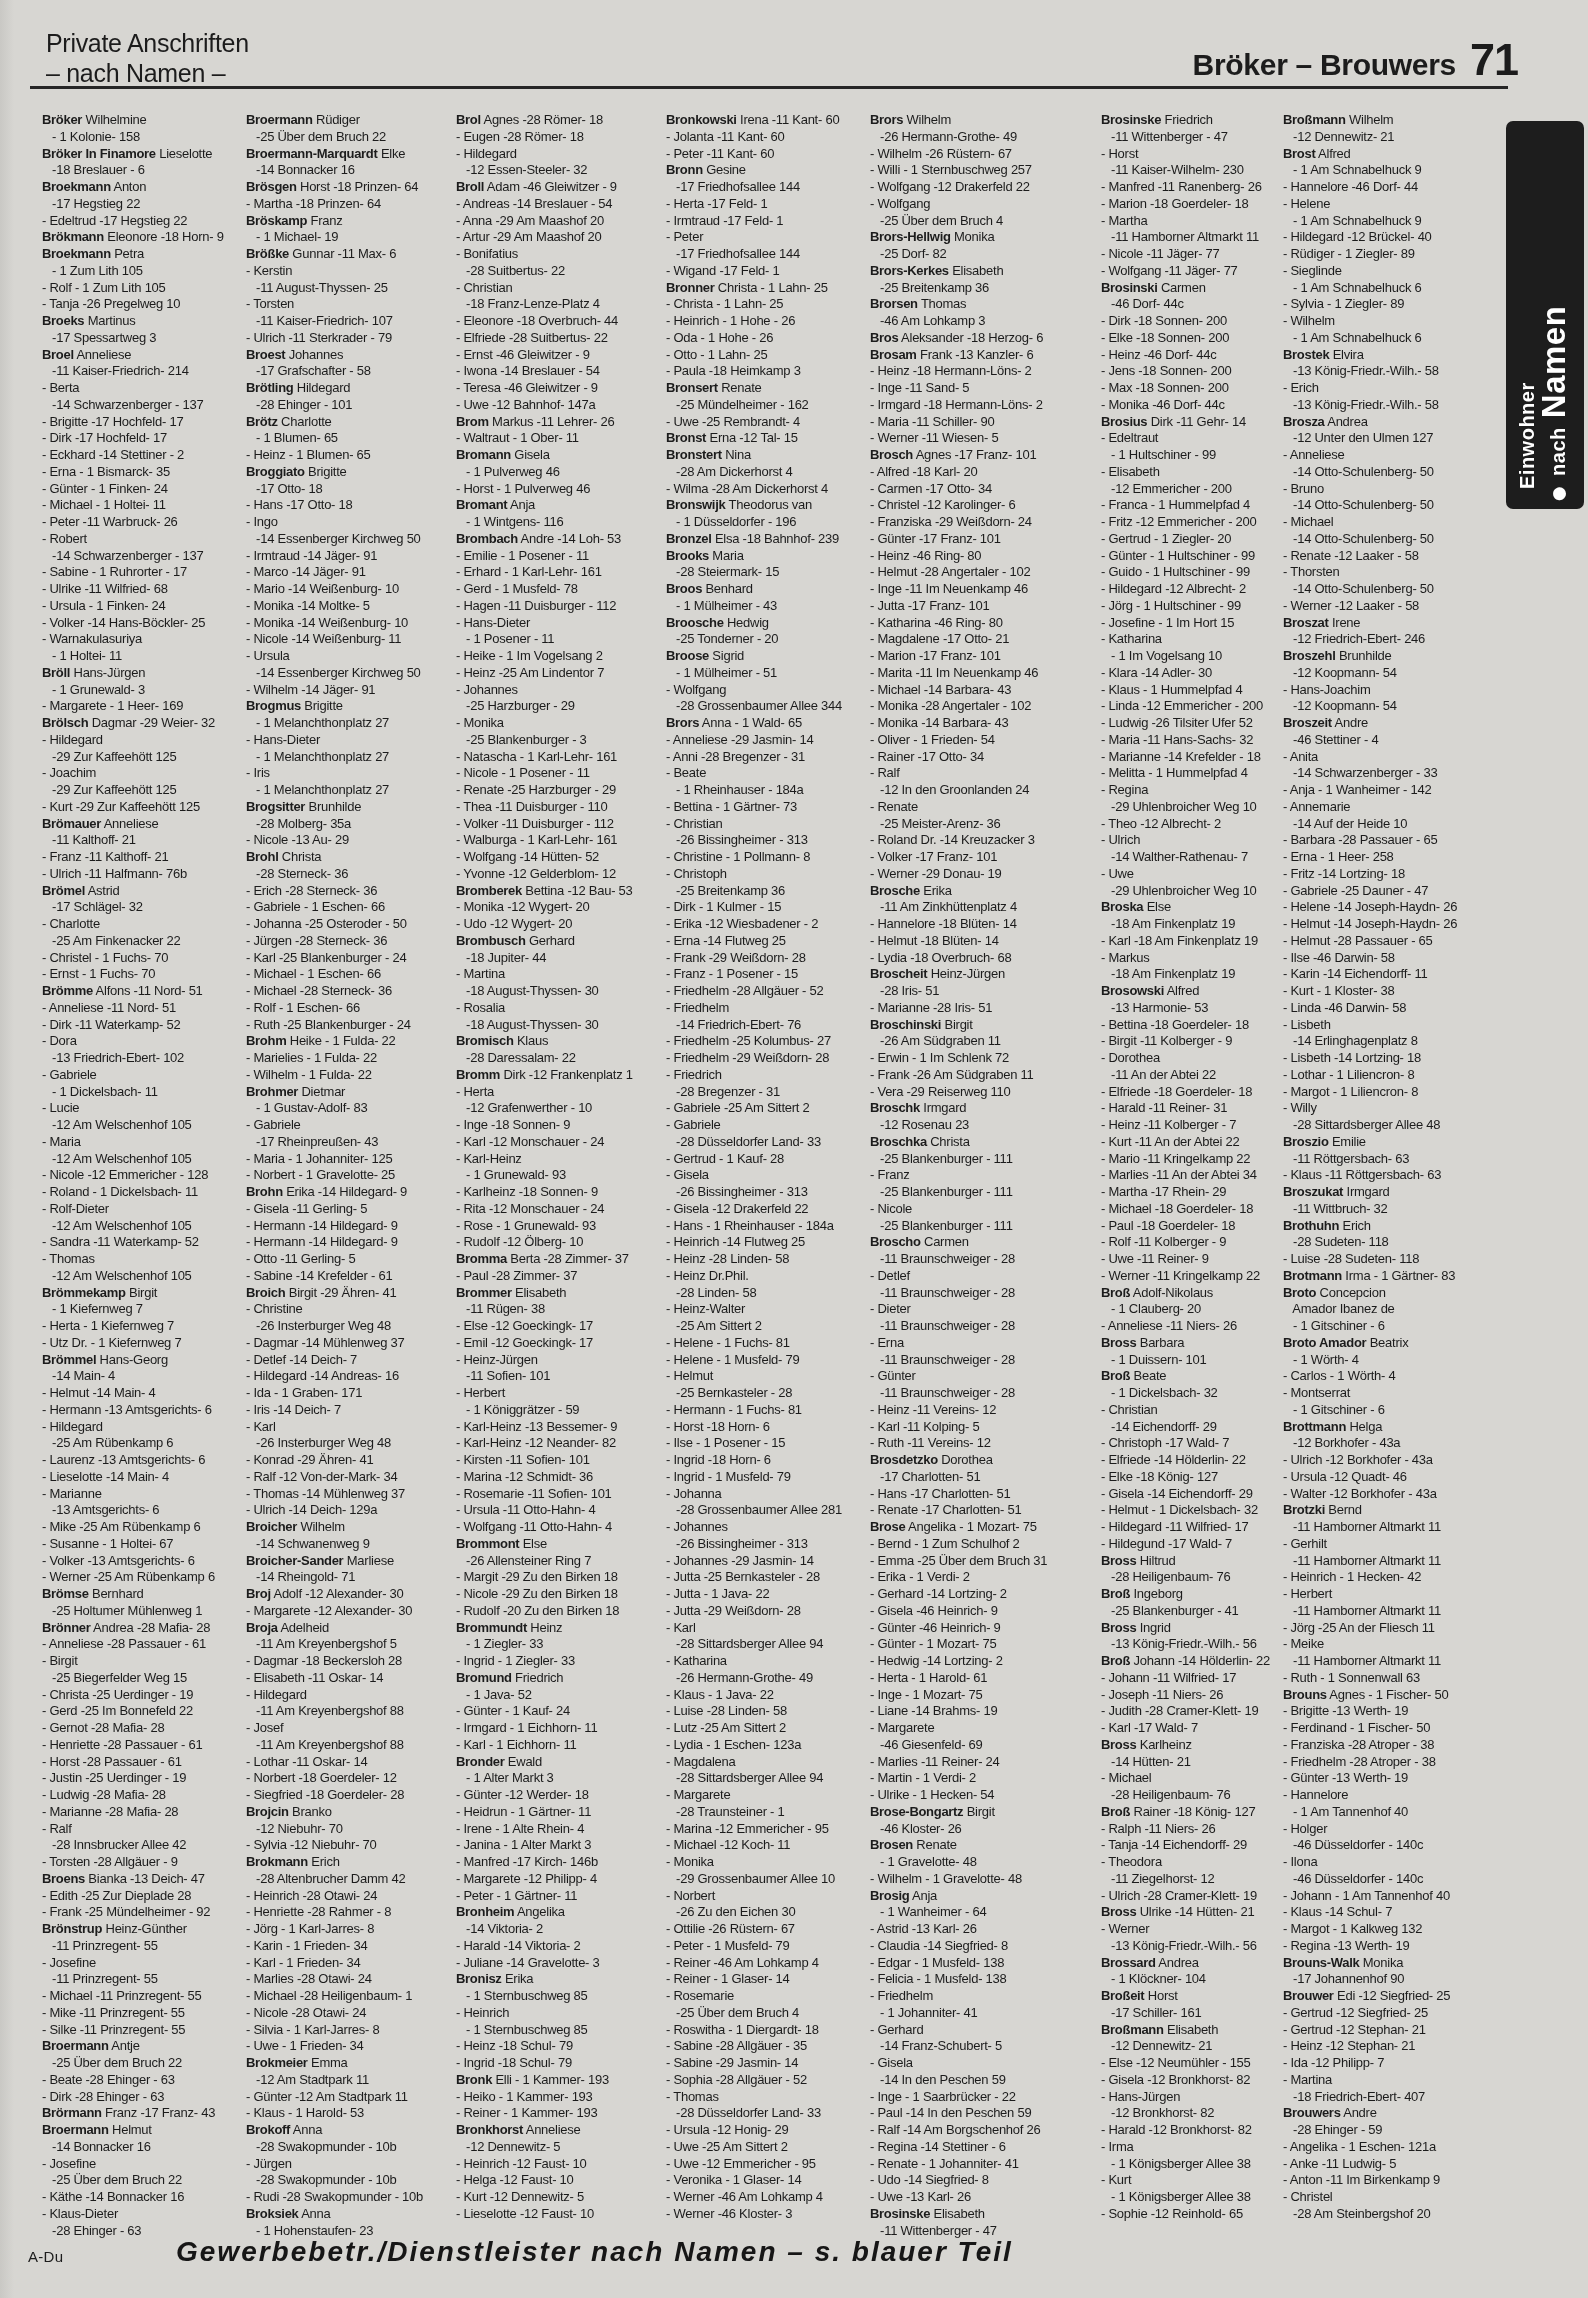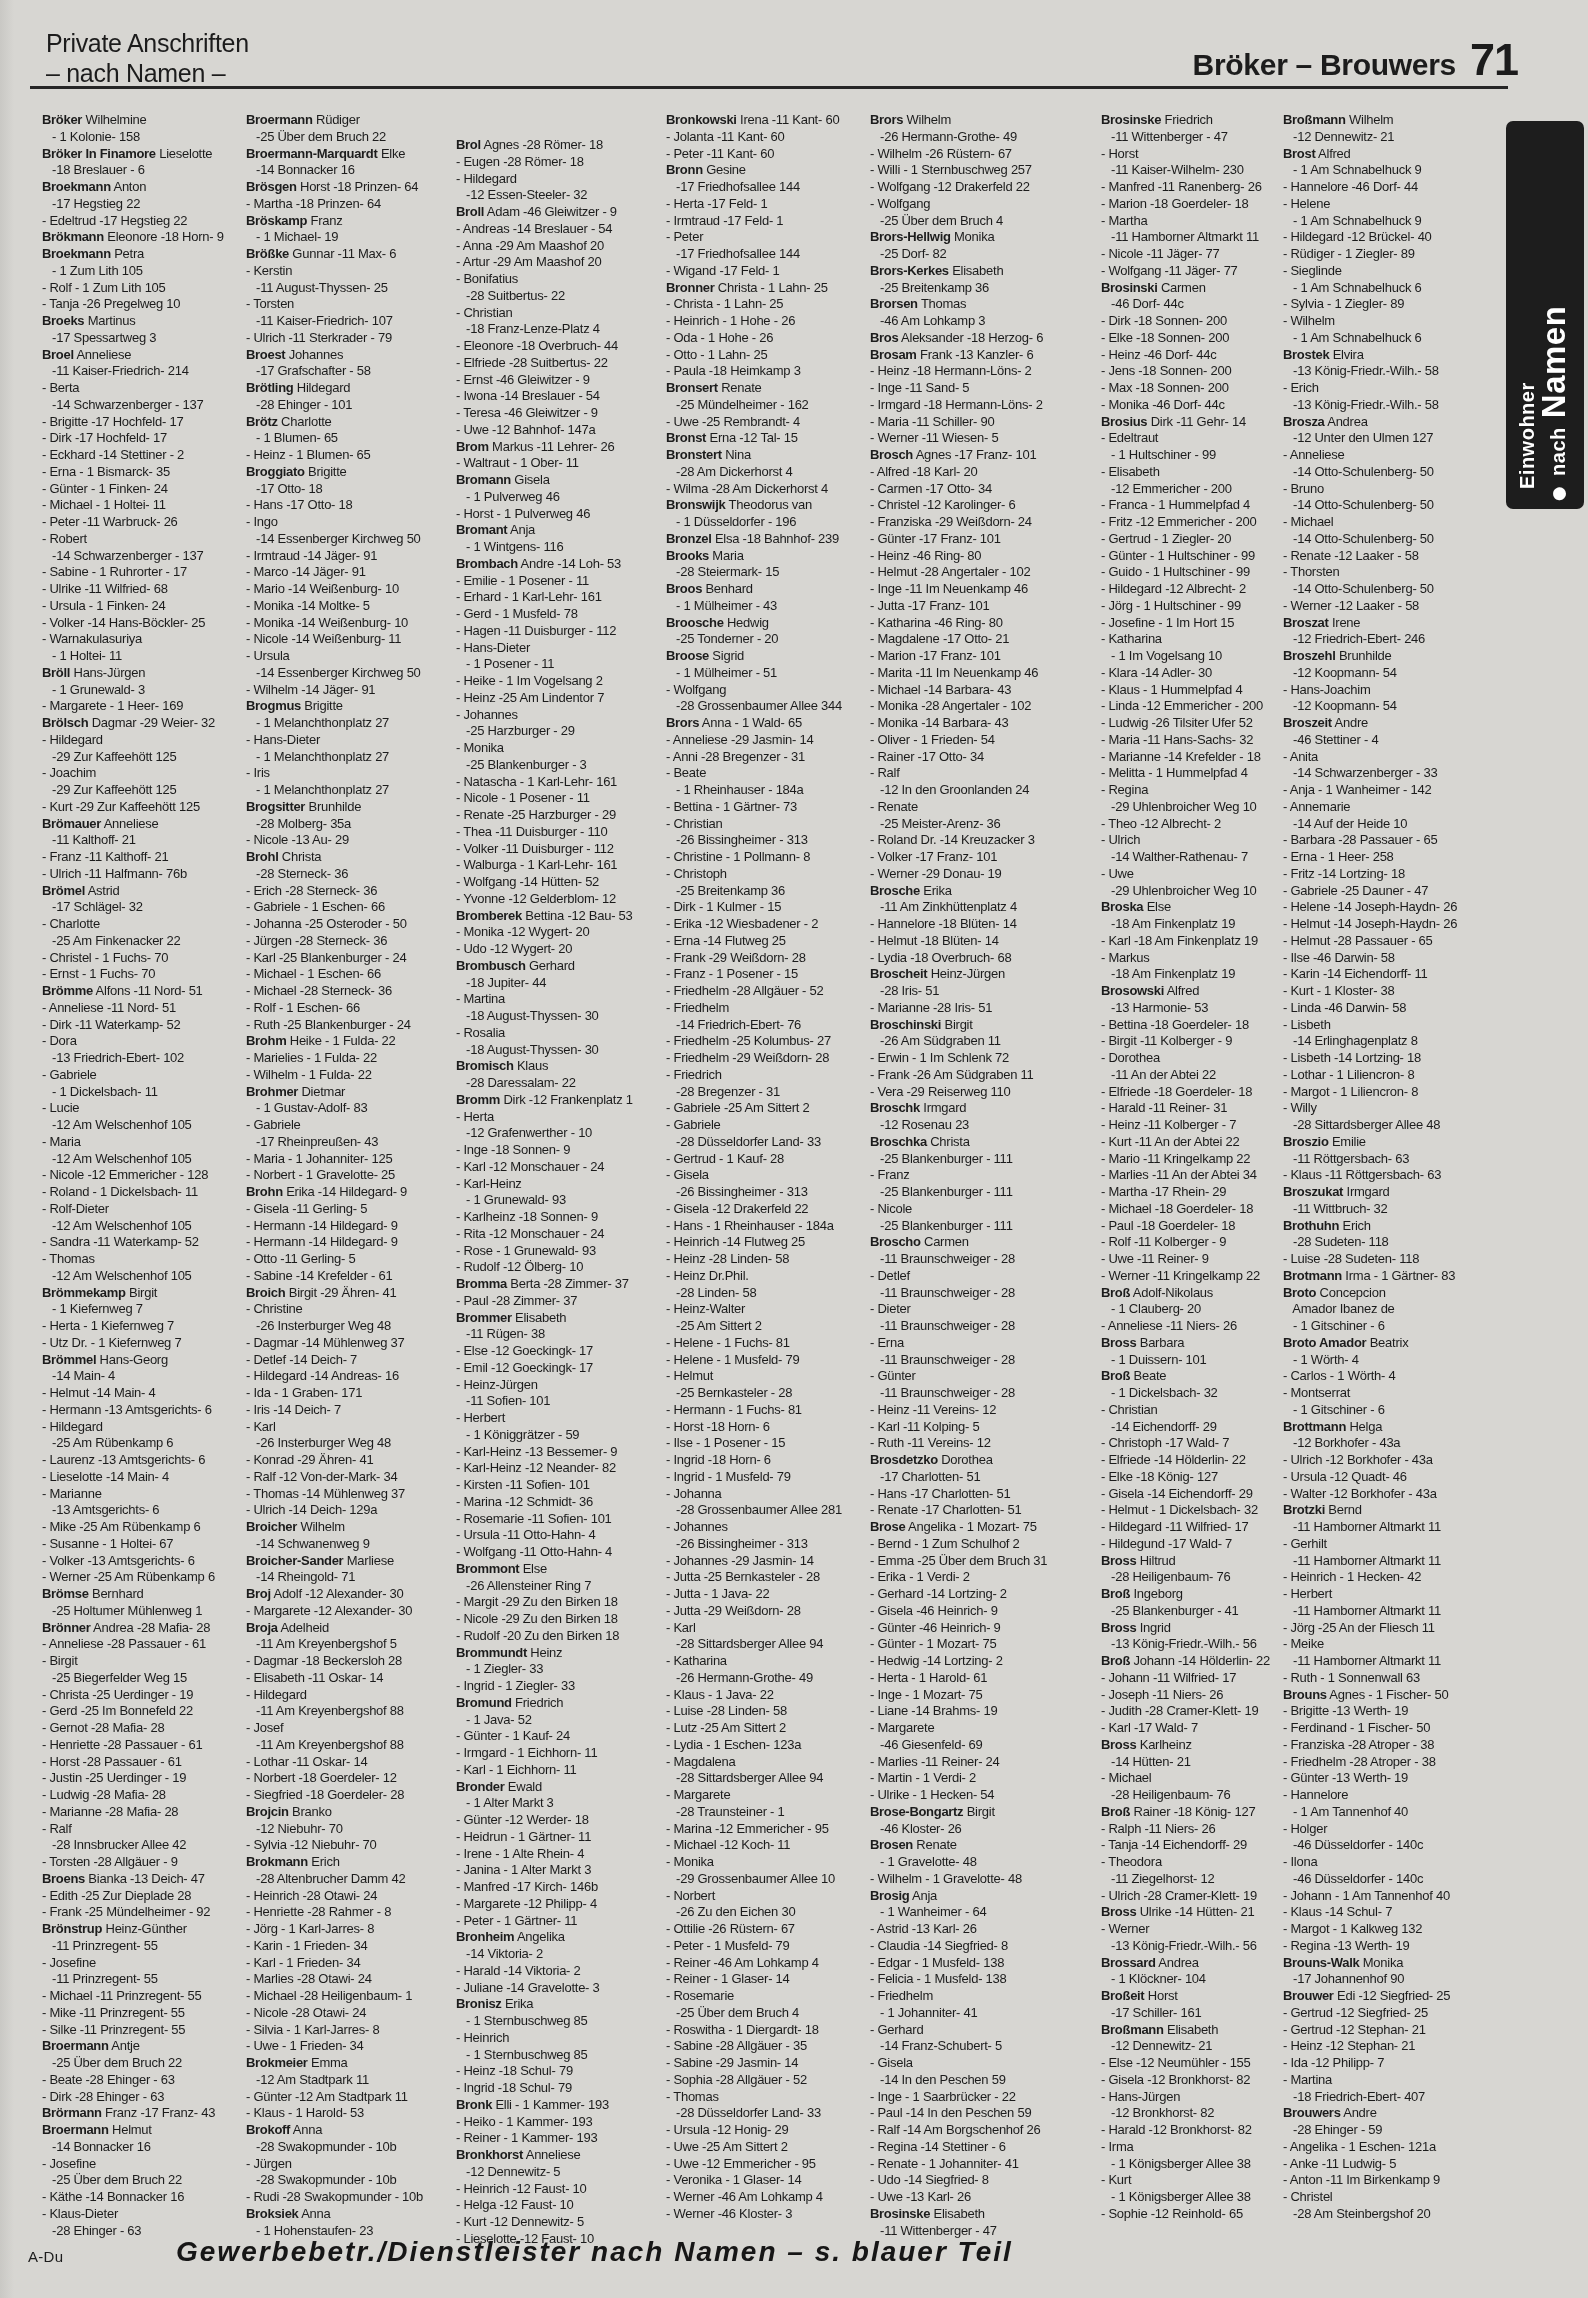--- a/index.html
+++ b/index.html
@@ -302,21 +302,21 @@
         <div class="ln">- Günter -12 Am Stadtpark 11</div>
         <div class="ln">- Klaus - 1 Harold- 53</div>
         <div class="ln"><b>Brokoff</b> Anna</div>
         <div class="ln">   -28 Swakopmunder - 10b</div>
         <div class="ln">- Jürgen</div>
         <div class="ln">   -28 Swakopmunder - 10b</div>
         <div class="ln">- Rudi -28 Swakopmunder - 10b</div>
         <div class="ln"><b>Broksiek</b> Anna</div>
         <div class="ln">   - 1 Hohenstaufen- 23</div>
       </div>
-      <div class="col" style="left: 456px; margin-top: 25px;">
+      <div class="col" style="left: 456px;">
         <div class="ln"><b>Brol</b> Agnes -28 Römer- 18</div>
         <div class="ln">- Eugen -28 Römer- 18</div>
         <div class="ln">- Hildegard</div>
         <div class="ln">   -12 Essen-Steeler- 32</div>
         <div class="ln"><b>Broll</b> Adam -46 Gleiwitzer - 9</div>
         <div class="ln">- Andreas -14 Breslauer - 54</div>
         <div class="ln">- Anna -29 Am Maashof 20</div>
         <div class="ln">- Artur -29 Am Maashof 20</div>
         <div class="ln">- Bonifatius</div>
         <div class="ln">   -28 Suitbertus- 22</div>

